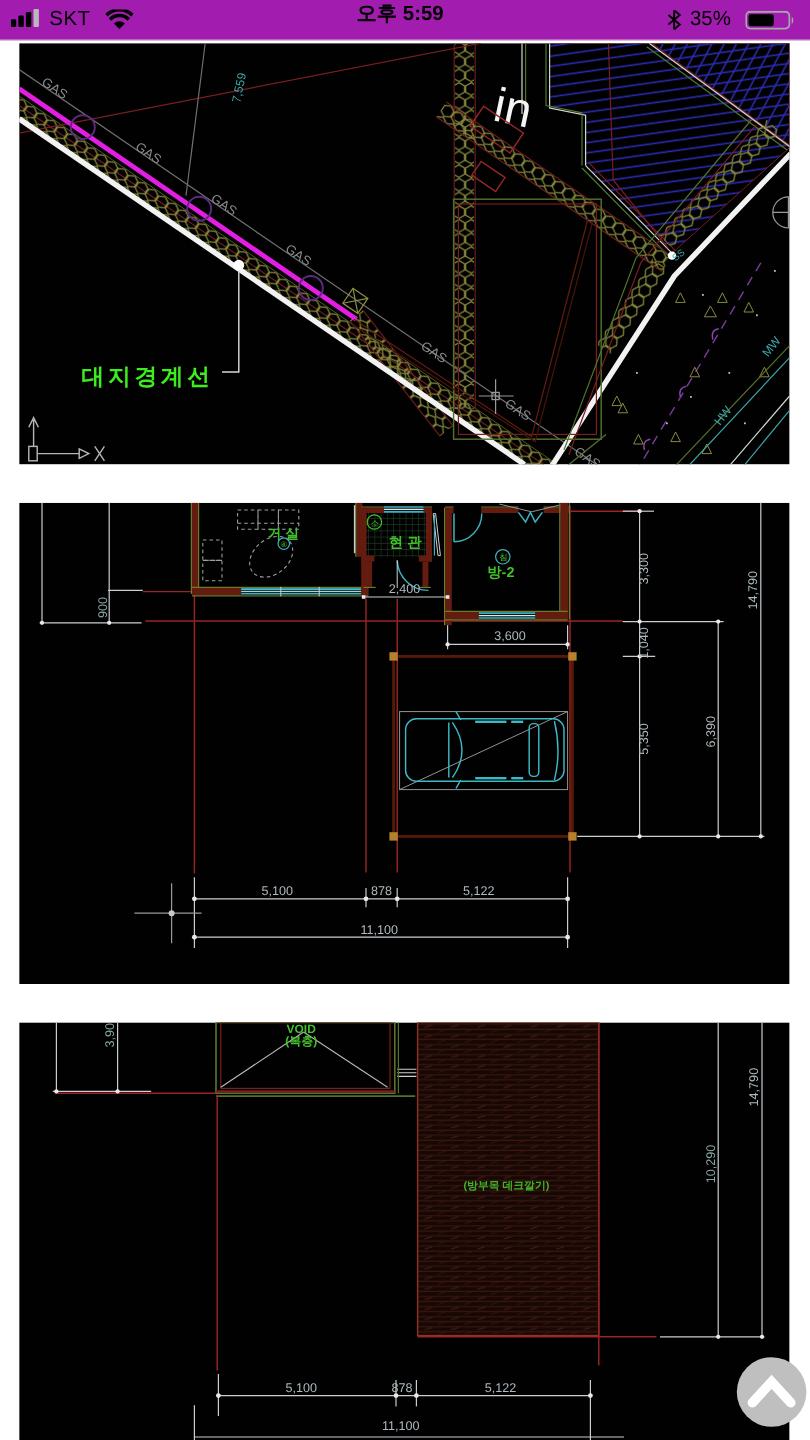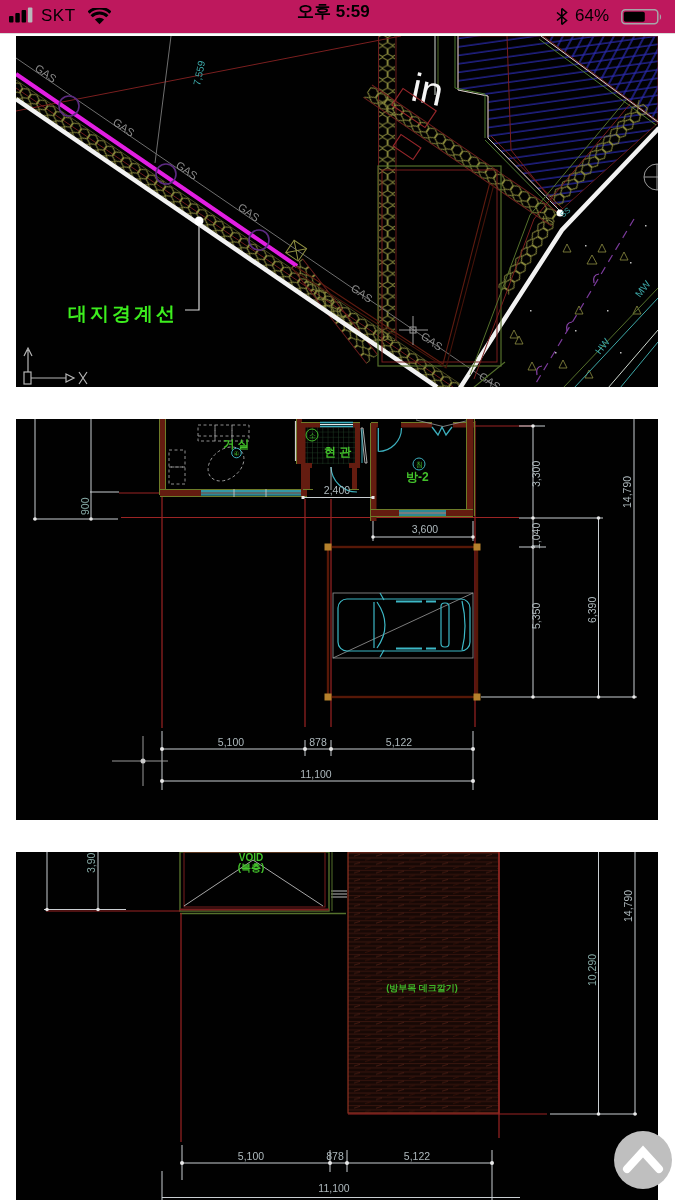--- a/index.html
+++ b/index.html
@@ -1,17 +1,17 @@
 <!DOCTYPE html>
 <html><head>
 <meta charset="utf-8">
 <style>
 html,body{margin:0;padding:0;background:#fff;width:675px;height:1200px;overflow:hidden;font-family:"Liberation Sans",sans-serif;}
 .abs{position:absolute;}
-#statusbar{position:absolute;left:0;top:0;width:675px;height:33px;background:#be185d;border-bottom:1px solid #dbdbdb;}
+#statusbar{position:absolute;left:0;top:0;width:675px;height:33px;background:#a21caf;border-bottom:1px solid #dbdbdb;}
 #img1{position:absolute;left:16px;top:36px;}
 #img2{position:absolute;left:16px;top:419px;}
 #img3{position:absolute;left:16px;top:852px;}
 #fab{position:absolute;left:614px;top:1131px;width:58px;height:58px;border-radius:50%;background:#bfbfbf;}
 .st{font-size:17px;color:#000;}
 </style>
 </head>
 <body>
 
 <div id="statusbar">
@@ -30,21 +30,21 @@
 <path d="M3.6 8.2 a11.2 11.2 0 0 1 15.8 0" fill="none" stroke="#000" stroke-width="3"></path>
 <path d="M0.6 4.6 a15.5 15.5 0 0 1 21.8 0" fill="none" stroke="#000" stroke-width="3"></path>
 </svg>
 
 <div class="abs st" style="left:297px;top:0;font-weight:bold;">오후 5:59</div>
 
 <svg class="abs" style="left:556px;top:8px" width="12" height="17" viewBox="0 0 12 17">
 <path d="M5.8 0.5 L5.8 16.5 M5.8 0.5 L10.5 4.5 L1 12.5 M5.8 16.5 L10.5 12.5 L1 4.5" fill="none" stroke="#000" stroke-width="1.6"></path>
 </svg>
 
-<div class="abs st" style="left:575px;top:6px;">64%</div>
+<div class="abs st" style="left:575px;top:6px;">35%</div>
 
 <svg class="abs" style="left:621px;top:9px" width="42" height="16" viewBox="0 0 42 16">
 <rect x="0.8" y="0.8" width="36" height="14" rx="3.5" fill="none" stroke="#a6a6a9" stroke-width="1.5"></rect>
 <rect x="2.8" y="2.8" width="21" height="10" rx="1.8" fill="#000"></rect>
 <path d="M38.8 5 a4 4 0 0 1 0 6 Z" fill="#a6a6a9"></path>
 </svg>
 </div>
 
 <svg id="img1" width="642" height="351" viewBox="16 36 642 351">
 <defs>

